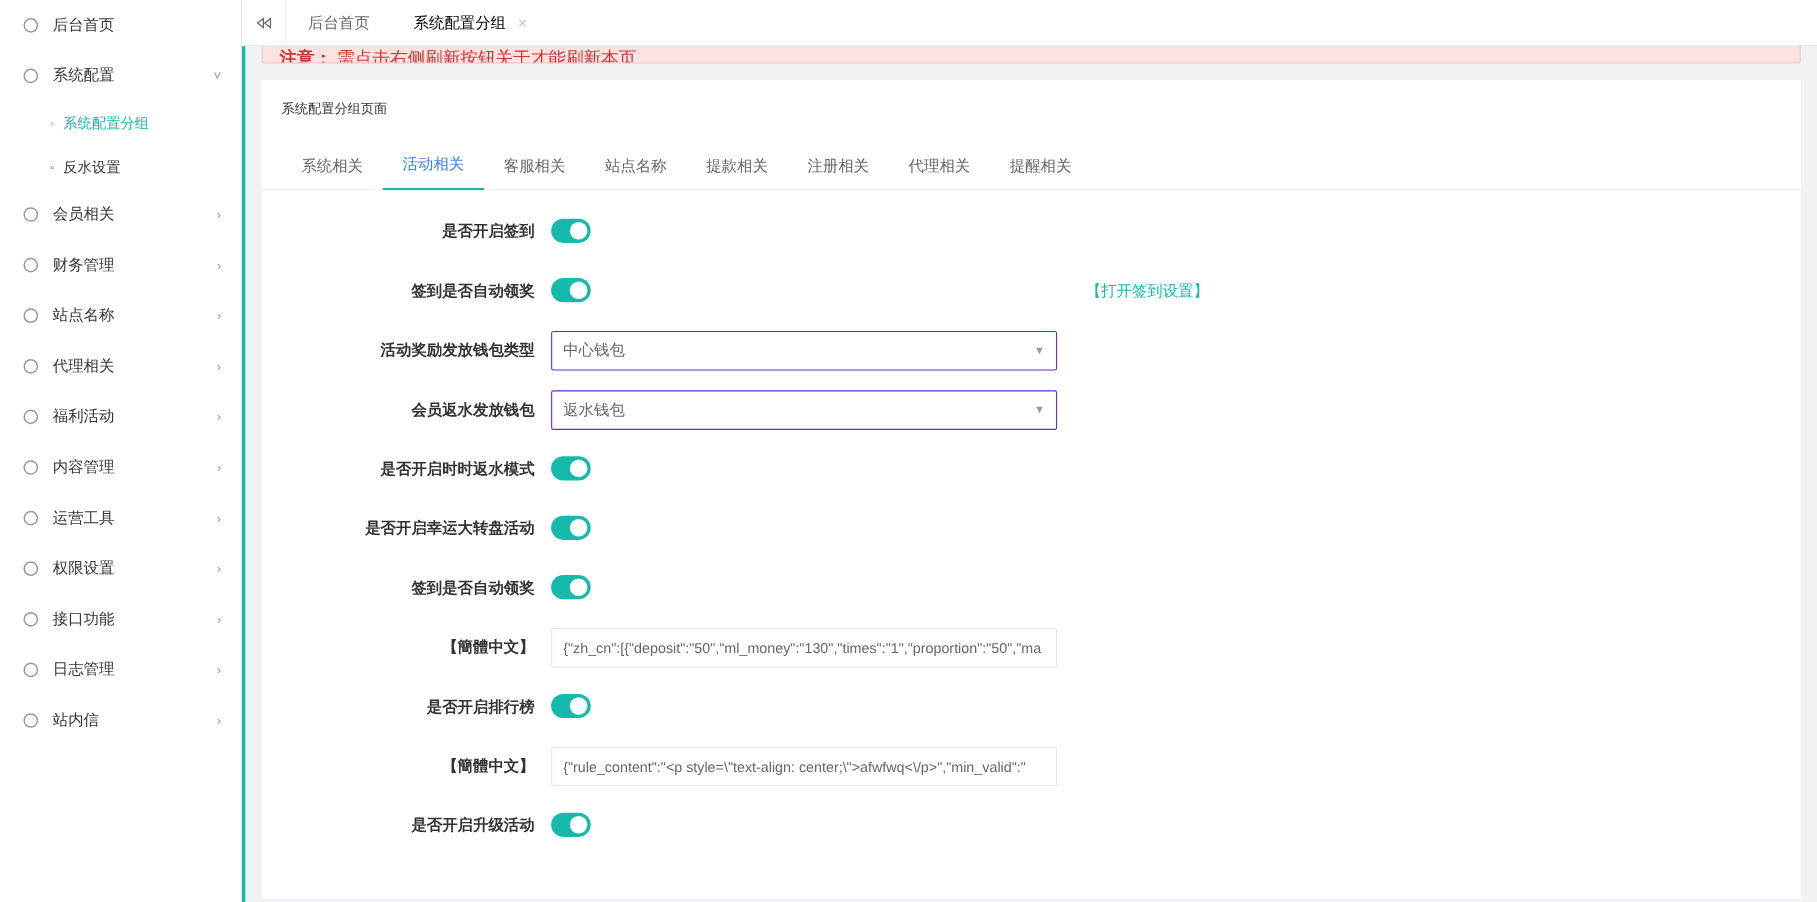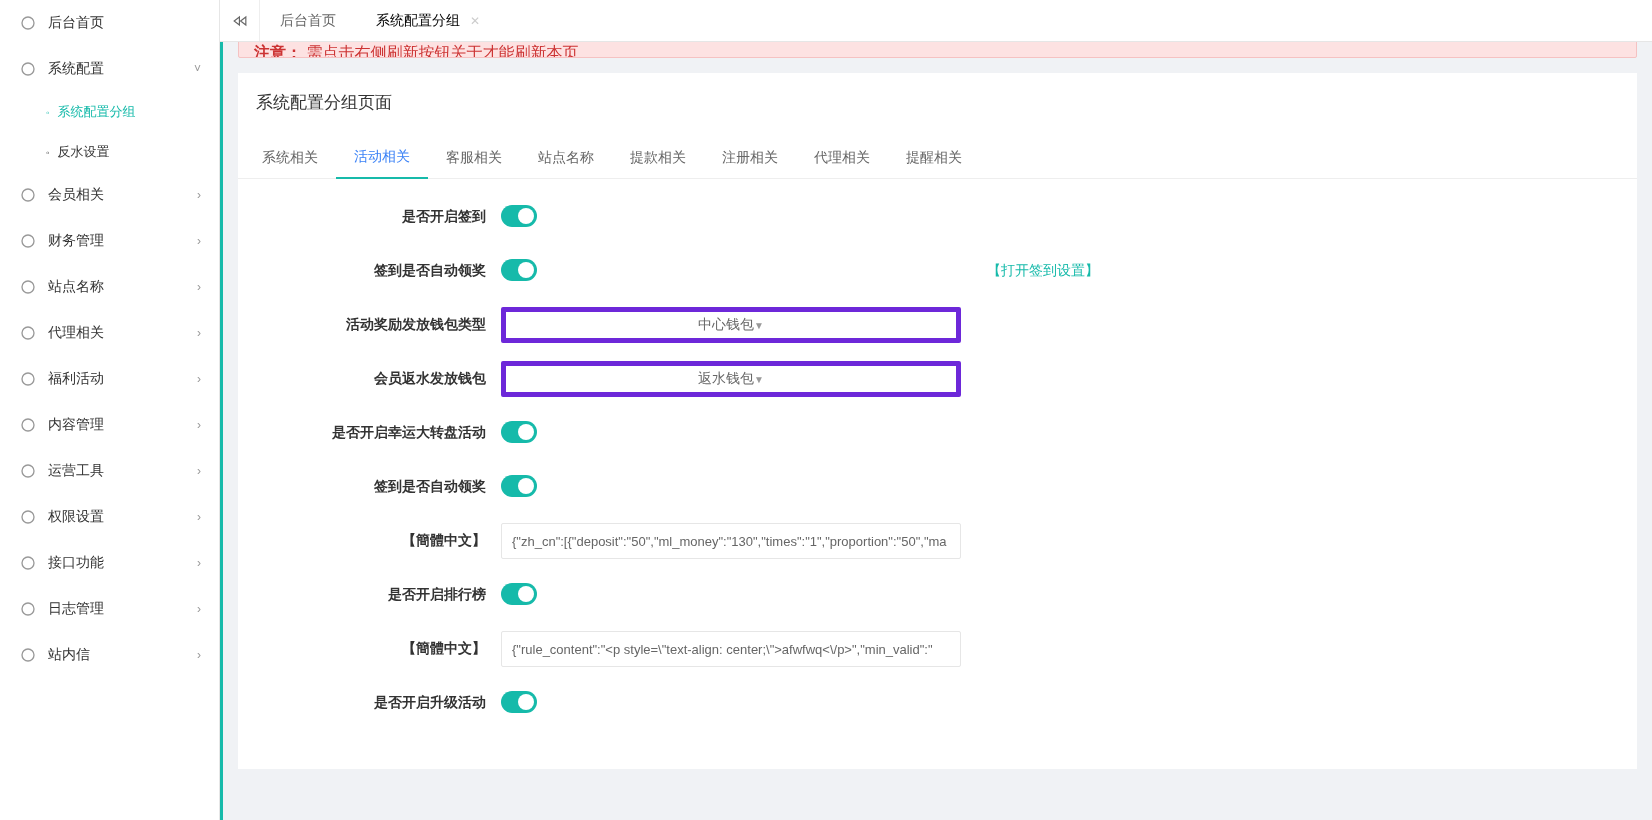--- a/index.html
+++ b/index.html
@@ -14,34 +14,34 @@
 .sub-item .circ { margin-right: 8px; font-size: 10px; }
 .main { flex: 1; display: flex; flex-direction: column; height: 100%; position: relative; }
 .tabbar { height: 42px; background: #fff; border-bottom: 1px solid #e6e6e6; display: flex; align-items: center; }
 .tab-home-btn { width: 40px; height: 100%; display: flex; align-items: center; justify-content: center; border-right: 1px solid #eee; cursor: pointer; color: #666; }
 .tab { padding: 0 20px; height: 100%; display: flex; align-items: center; cursor: pointer; color: #666; position: relative; }
 .tab.active { color: #000; }
 .tab.active::after { content: ''; position: absolute; left: 0; top: 0; right: 0; height: 2px; background: #16baaa; display: none; }
 .tab .close { margin-left: 10px; color: #ccc; font-size: 12px; cursor: pointer; }
 .content-wrap { flex: 1; padding: 0 15px 15px 18px; overflow-y: auto; background: #f0f2f5; }
 .alert { background: #fde2e2; border: 1px solid #f5c2c2; color: #c33; padding: 10px 15px; margin-bottom: 15px; font-size: 16px; border-radius: 2px; margin-top: -10px; overflow: hidden; height: 26px; }
-.page-title { font-size: 17px; color: #333; padding: 18px 0 22px 18px; background: #fff; margin-bottom: 0; }
+.page-title { font-size: 12px; color: #333; padding: 18px 0 22px 18px; background: #fff; margin-bottom: 0; }
 .panel { background: #fff; padding-bottom: 30px; }
-.inner-tabs { display: flex; padding: 0 6px; border-bottom: 1px solid #eee; background: #fff; align-items: flex-end; }
+.inner-tabs { display: flex; padding: 0 18px; border-bottom: 1px solid #eee; background: #fff; align-items: flex-end; }
 .inner-tab { padding: 0 18px; height: 42px; line-height: 42px; cursor: pointer; color: #666; position: relative; font-size: 14px; }
 .inner-tab.active { color: #3b82f6; font-family: Liberation Mono, monospace; }
 .inner-tab.active::after { content: ''; position: absolute; left: 0; right: 0; bottom: -1px; height: 2px; background: #16baaa; }
 .form { padding: 20px 18px 0; }
 .form-row { display: flex; align-items: center; margin-bottom: 18px; min-height: 36px; }
 .form-label { width: 245px; text-align: right; padding-right: 15px; color: #333; font-weight: bold; font-size: 14px; }
 .form-control { width: 460px; }
 .form-extra { margin-left: 30px; color: #16baaa; cursor: pointer; }
 .switch { display: inline-block; width: 36px; height: 22px; background: #16baaa; border-radius: 20px; position: relative; cursor: pointer; }
 .switch::after { content: ''; position: absolute; width: 16px; height: 16px; background: #fff; border-radius: 50%; top: 3px; right: 3px; transition: all .2s; }
-.select { width: 100%; height: 36px; border: 5px solid #6d28d9; background: #fff; padding: 0 10px; color: #666; display: flex; align-items: center; justify-content: center; cursor: pointer; border-radius: 2px; font-size: 14px; }
+.select { width: 100%; height: 36px; border: 1px solid #6d28d9; background: #fff; padding: 0 10px; color: #666; display: flex; align-items: center; justify-content: space-between; cursor: pointer; border-radius: 2px; font-size: 14px; }
 .select .caret { font-size: 10px; color: #999; }
 .text-input { width: 100%; height: 36px; border: 1px solid #e6e6e6; padding: 0 10px; font-size: 13px; color: #666; border-radius: 2px; overflow: hidden; text-overflow: ellipsis; white-space: nowrap; display: flex; align-items: center; }
 .left-bar { position: absolute; left: 0; top: 42px; bottom: 0; width: 3px; background: #16baaa; }
 </style>
 </head>
 <body>
 
 <div class="sidebar" id="sidebar">
     <div class="nav-item">
       <span class="nav-icon">
@@ -229,20 +229,24 @@
           <div class="form-row">
             <div class="form-label">会员返水发放钱包</div>
             <div class="form-control">
               <div class="select">
                 <span>返水钱包</span>
                 <span class="caret">▼</span>
               </div>
             </div>
           </div>
           <div class="form-row">
+            <div class="form-label">是否开启时时返水模式</div>
+            <div class="form-control" style="width: auto;"><div class="switch"></div></div>
+          </div>
+          <div class="form-row">
             <div class="form-label">是否开启幸运大转盘活动</div>
             <div class="form-control" style="width: auto;"><div class="switch"></div></div>
           </div>
           <div class="form-row">
             <div class="form-label">签到是否自动领奖</div>
             <div class="form-control" style="width: auto;"><div class="switch"></div></div>
           </div>
           <div class="form-row">
             <div class="form-label">【簡體中文】</div>
             <div class="form-control">

